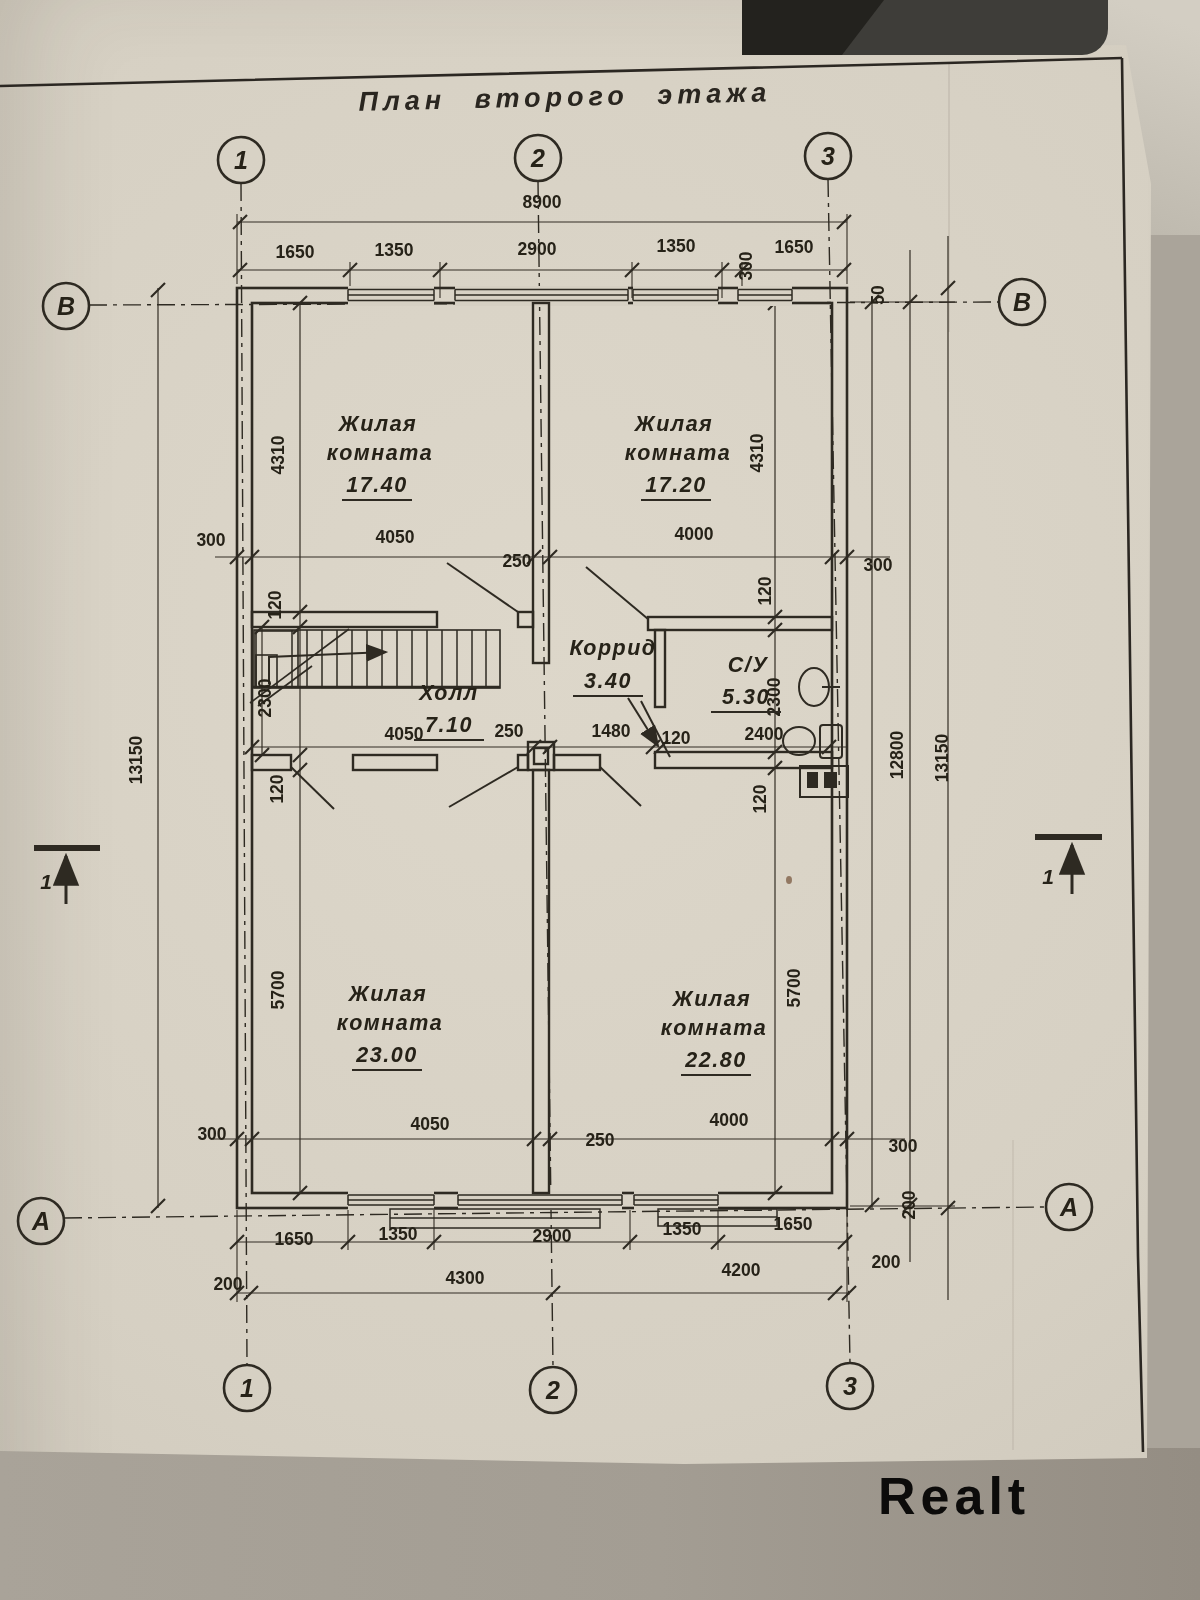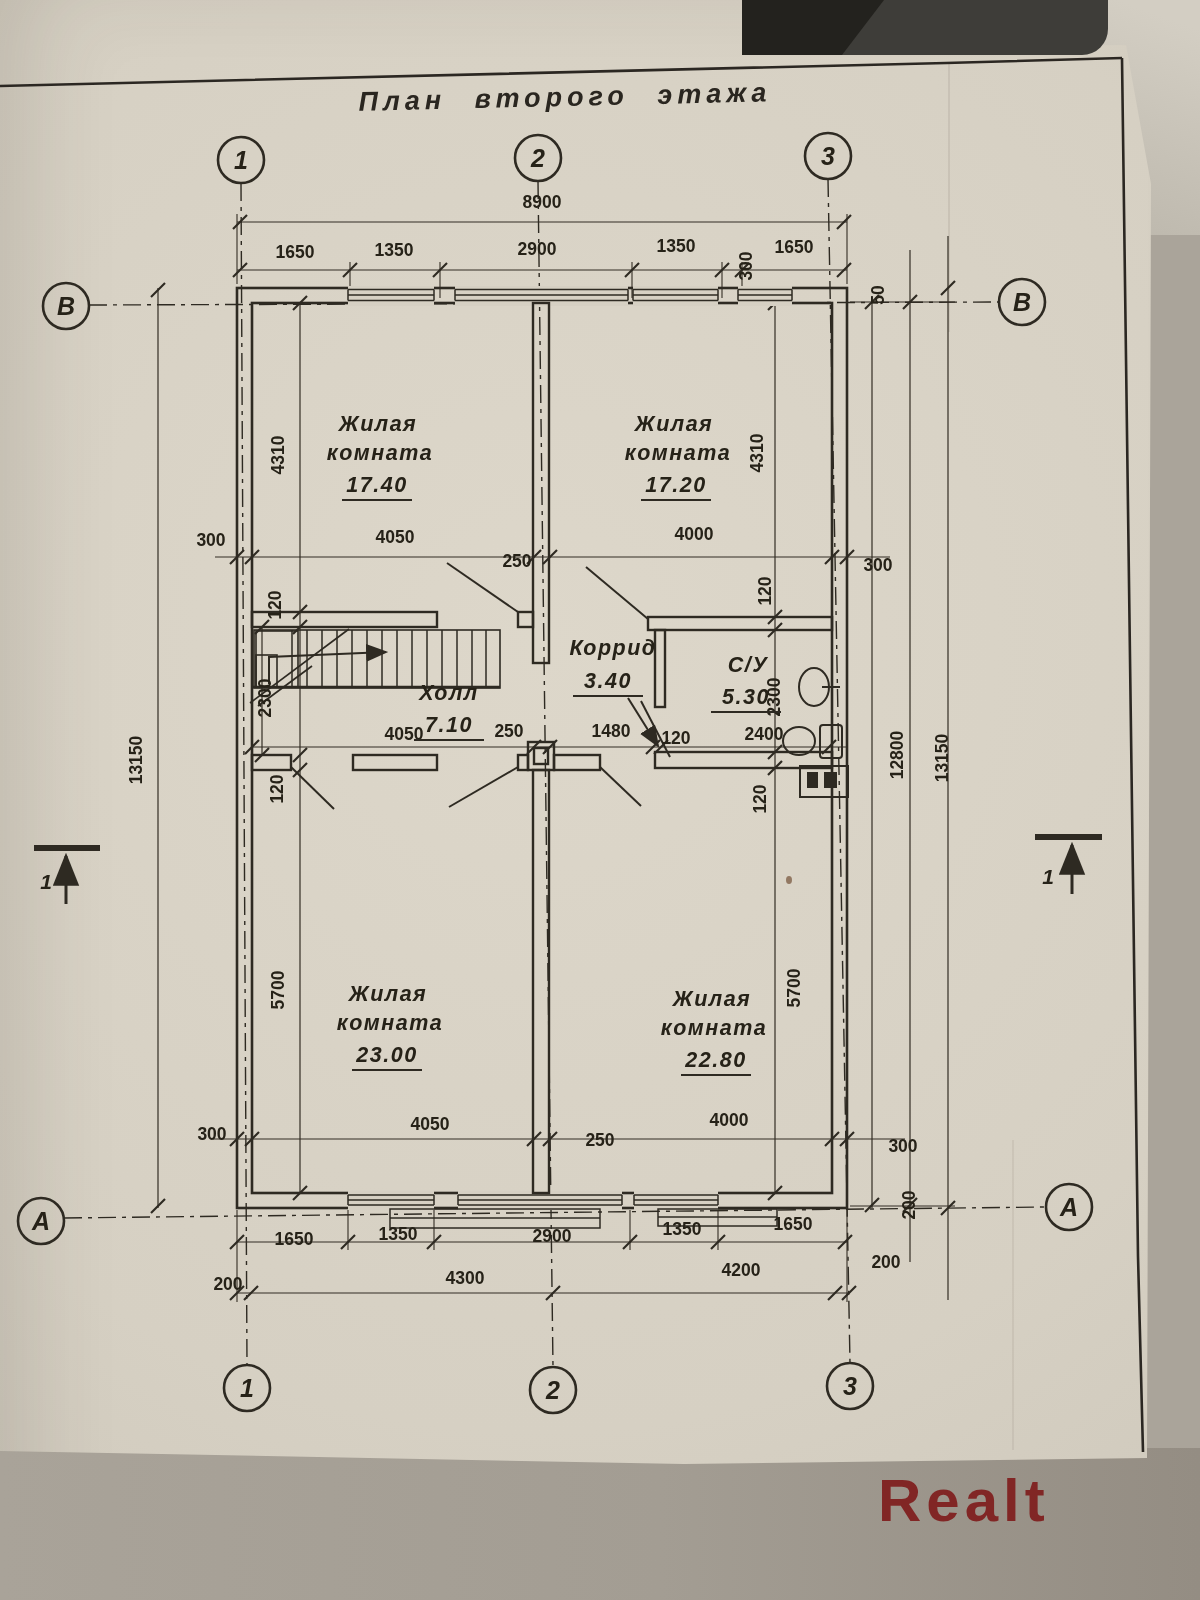--- a/index.html
+++ b/index.html
@@ -17,22 +17,22 @@
   .crease-v2{position:absolute;left:1012px;top:1140px;width:2px;height:310px;background:rgba(80,70,55,.08)}
   .stain{position:absolute;left:786px;top:876px;width:6px;height:8px;border-radius:50%;
        background:#7a5a40;opacity:.75}
   .dark-object{position:absolute;left:742px;top:0;width:366px;height:55px;
        background:#3e3d39;border-radius:0 0 26px 10px}
   .dark-object::before{content:"";position:absolute;left:0;top:0;width:142px;height:55px;
        background:#23221e;clip-path:polygon(0 0,142px 0,100px 55px,0 55px)}
   .title{position:absolute;left:330px;top:82px;width:470px;text-align:center;
        font-size:27px;font-style:italic;font-weight:600;letter-spacing:5px;word-spacing:16px;
        color:#2a2620;transform:rotate(-1.3deg)}
-  .watermark{position:absolute;left:878px;top:1466px;font-size:60px;font-weight:700;
-       letter-spacing:5px;color:#7f1d1d;opacity:.92}
+  .watermark{position:absolute;left:878px;top:1466px;font-size:52px;font-weight:700;
+       letter-spacing:5px;color:#000000;opacity:.92}
   #plan{position:absolute;inset:0}
   #plan text{font-family:"Liberation Sans",sans-serif}
   .lb{fill:#262218}
   .lb.d{font-size:17.5px;font-weight:600}
   .lb.room,.lb.area{font-size:21.5px;font-style:italic;font-weight:600;letter-spacing:1.5px}
   .lb.sec{font-size:21px;font-style:italic;font-weight:700}
   .lb.axl{font-size:25px;font-style:italic;font-weight:600}
 </style>
 </head>
 <body>

